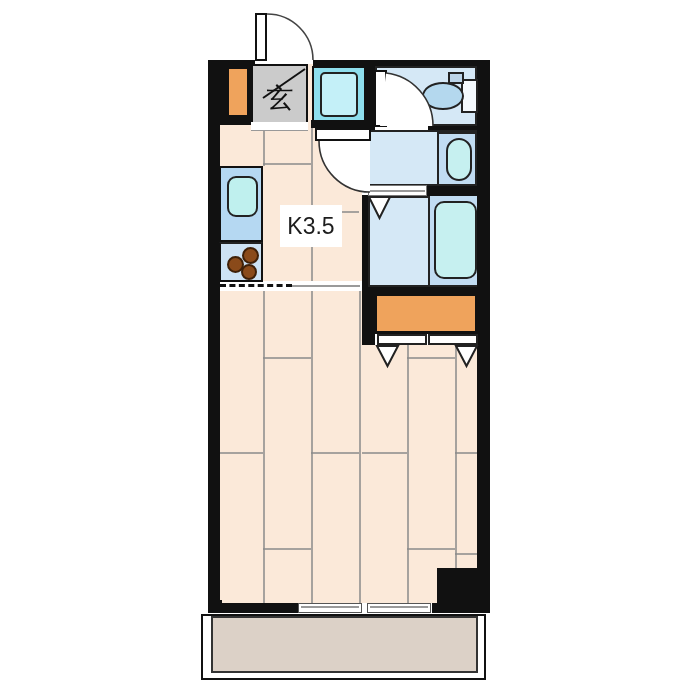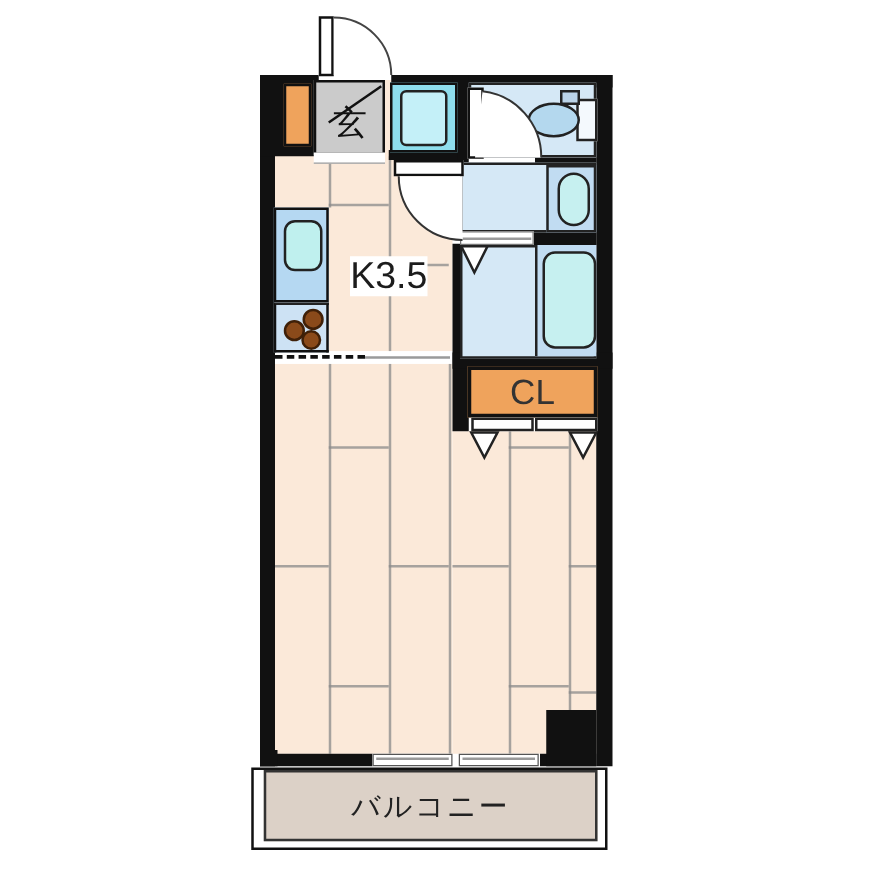--- a/index.html
+++ b/index.html
@@ -88,21 +88,20 @@
   <div class="abs" style="left:320px;top:72px;width:38px;height:45px;background:var(--washer_inner_cyan);border:2px solid #222;border-radius:5px;"></div>
 
   <div class="abs" style="left:219px;top:166px;width:44px;height:76px;background:var(--counter_blue);border:2.5px solid #111;"></div>
   <div class="abs" style="left:219px;top:242px;width:44px;height:40px;background:var(--counter_lower_blue);border:2.5px solid #111;border-top:2px solid #222;"></div>
   <div class="abs" style="left:227px;top:176px;width:31px;height:41px;background:var(--sink_cyan);border:2.5px solid #222;border-radius:9px;"></div>
   <div class="abs" style="left:242px;top:247px;width:17px;height:17px;border-radius:50%;background:var(--stove_brown);border:2px solid #3f2008;"></div>
   <div class="abs" style="left:227px;top:256px;width:17px;height:17px;border-radius:50%;background:var(--stove_brown);border:2px solid #3f2008;"></div>
   <div class="abs" style="left:241px;top:264px;width:16px;height:16px;border-radius:50%;background:var(--stove_brown);border:2px solid #3f2008;"></div>
 
   <div class="abs" style="left:374px;top:293px;width:104px;height:41px;background:var(--accent_orange);border:3px solid #111;"></div>
-  <div class="abs" style="left:374px;top:296px;width:104px;height:36px;display:flex;align-items:center;justify-content:center;font-size:28px;color:var(--closet_text);">CL</div>
   <div class="abs" style="left:377px;top:334px;width:50px;height:11px;background:#fff;border:2px solid #222;"></div>
   <div class="abs" style="left:428px;top:334px;width:50px;height:11px;background:#fff;border:2px solid #222;"></div>
 
   <div class="abs" style="left:255px;top:13px;width:12px;height:48px;background:#fff;border:2px solid #111;"></div>
   <div class="abs" style="left:374px;top:70px;width:13px;height:57px;background:#fff;border:2px solid #111;"></div>
   <div class="abs" style="left:315px;top:128px;width:56px;height:13px;background:#fff;border:2px solid #111;"></div>
 
   <svg width="700" height="700">
     <path d="M 267 60 L 267 14 A 46 46 0 0 1 313 60 Z" fill="#ffffff"></path>
     <path d="M 267 14 A 46 46 0 0 1 313 60" fill="none" stroke="#444" stroke-width="1.6"></path>
@@ -116,17 +115,16 @@
     <path d="M 456 346 L 477 346 L 466.5 366 Z" fill="#ffffff" stroke="#222" stroke-width="2"></path>
   </svg>
 
   <div class="abs" style="left:298px;top:603px;width:64px;height:10px;background:#fff;border:1.5px solid #555;"></div>
   <div class="abs" style="left:301px;top:606px;width:58px;height:2px;background:#999;"></div>
   <div class="abs" style="left:367px;top:603px;width:64px;height:10px;background:#fff;border:1.5px solid #555;"></div>
   <div class="abs" style="left:370px;top:606px;width:58px;height:2px;background:#999;"></div>
 
   <div class="abs" style="left:201px;top:614px;width:285px;height:66px;background:#fff;border:2.5px solid #111;"></div>
   <div class="abs" style="left:211px;top:616px;width:267px;height:57px;background:var(--balcony_gray);border:2px solid #333;"></div>
-  <div class="abs" style="left:211px;top:628px;width:267px;height:34px;display:flex;align-items:center;justify-content:center;font-size:23px;color:#222;letter-spacing:2px;">バルコニー</div>
 
-  <div class="abs label-box" style="left:280px;top:205px;width:62px;height:32px;font-size:30px;">K3.5</div>
+  <div class="abs label-box" style="left:280px;top:205px;width:62px;height:42px;font-size:23px;">K3.5</div>
 
 </div>
 
 </body></html>

